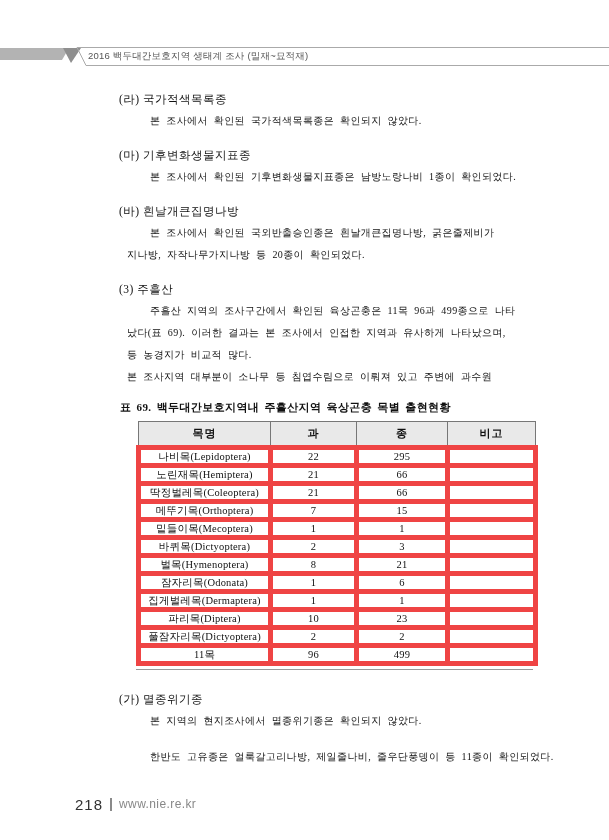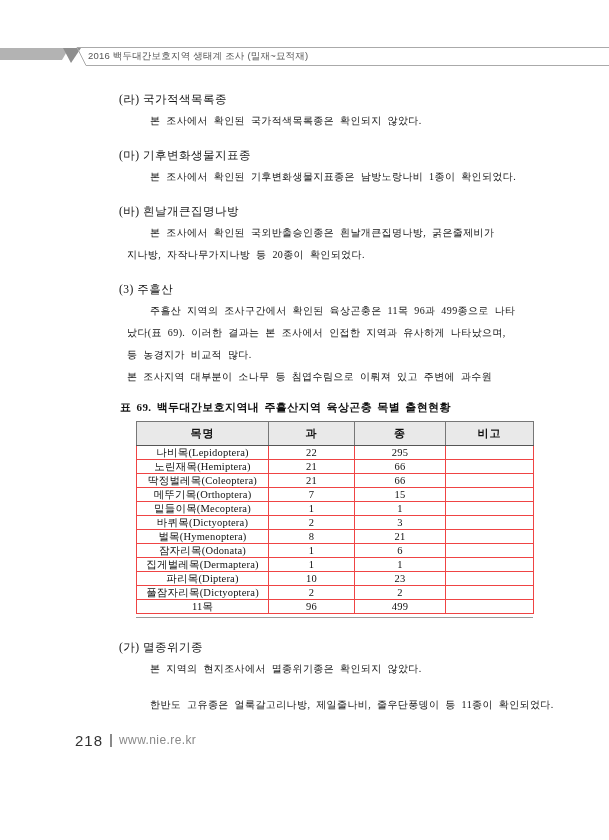--- a/index.html
+++ b/index.html
@@ -38,31 +38,31 @@
     margin-left:17px; width:397px; border-collapse:collapse; table-layout:fixed;
     border-top:1.6px solid #555; border-bottom:1.6px solid #555;padding-left:45px;
   }
   table.insects th {
     height:23px; background:#e9e9e9; border:1px solid #777;
     border-bottom:1.2px solid #555; font-weight:bold; font-size:11px;
     text-align:center; padding:0; letter-spacing:1px;
   }
   table.insects td {
     height:11px; line-height:11px; font-size:10.5px; padding:1px 0;
-    border:1px solid #ef4444; text-align:center; letter-spacing:0.2px;
+    border:5px solid #ef4444; text-align:center; letter-spacing:0.2px;
   }
   table.insects tr.total td { font-size:10.5px; }
   .table-underline { margin:3px 0 0 17px; width:397px; border-bottom:1px solid #999; }
 
   .sections-bottom { margin-top:18px; }
   .sections-bottom .sec { margin-bottom:14px; }
 
   
   .page-footer {
-    position:absolute; left:75px; top:732px; height:16px;
+    position:absolute; left:75px; top:796px; height:16px;
     display:flex; align-items:center; gap:7px;
     font-family:"Liberation Sans", sans-serif;
   }
   .pagenum { font-size:15px; color:#333; letter-spacing:1px; }
   .footer-divider { width:2px; height:13px; background:#8a8a8a; }
   .site { font-size:12px; color:#888; letter-spacing:0.4px; }
 </style>
 </head>
 <body>
 

